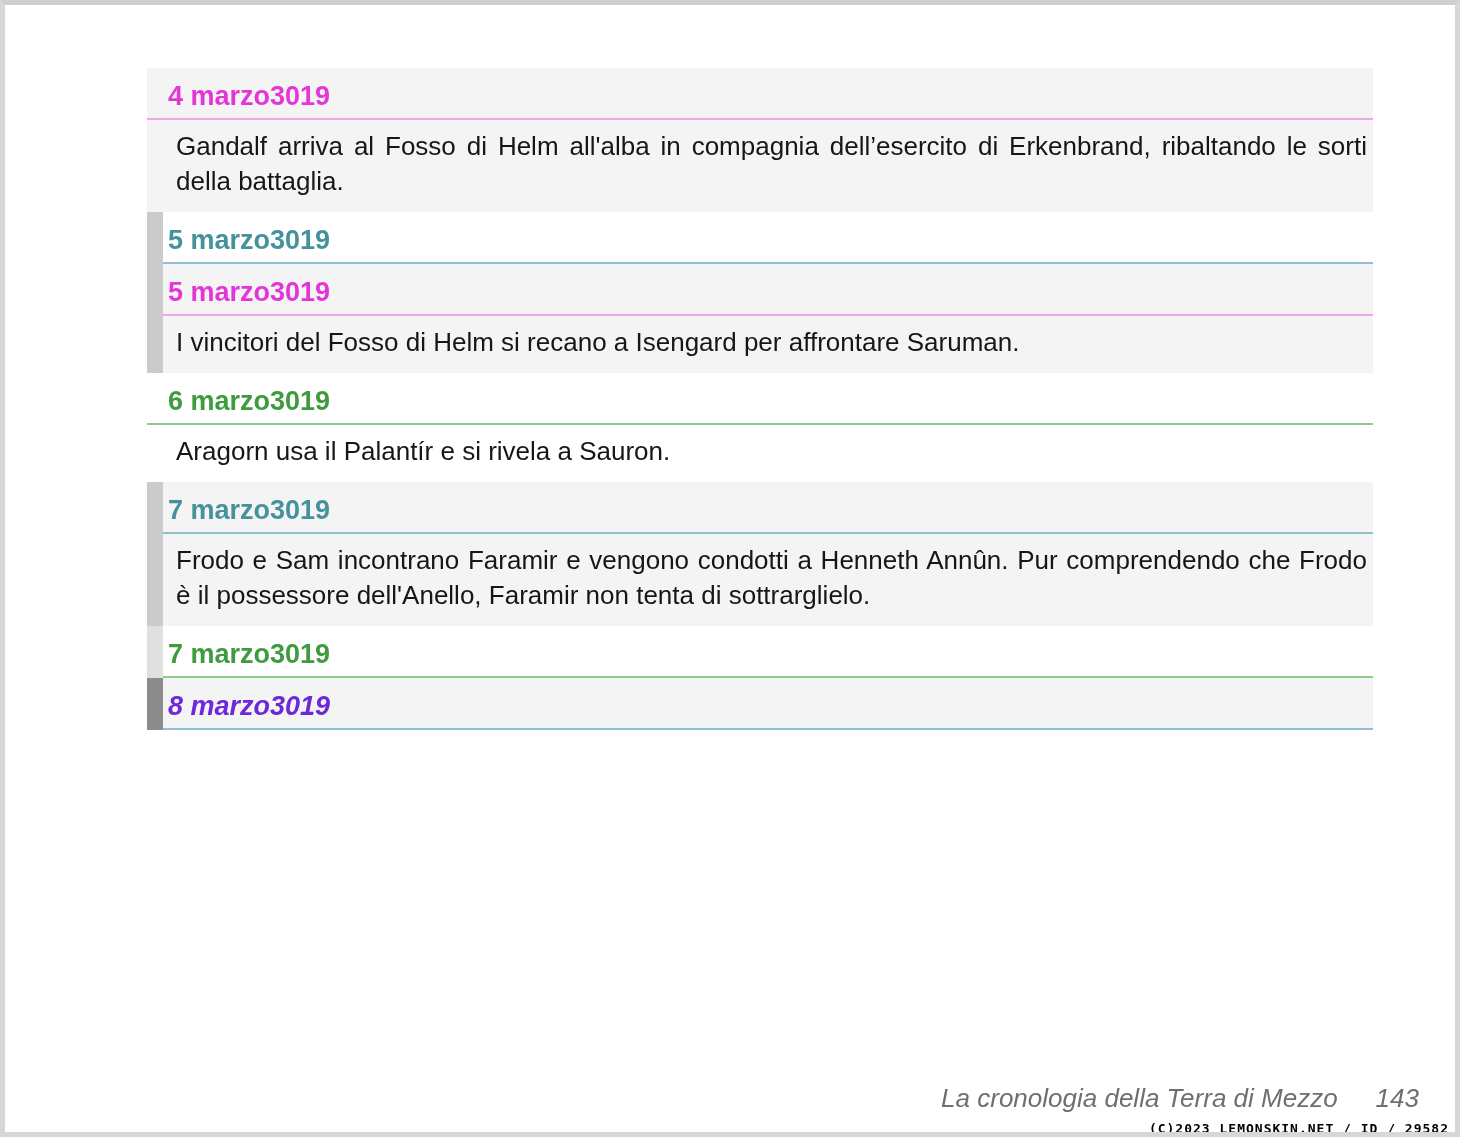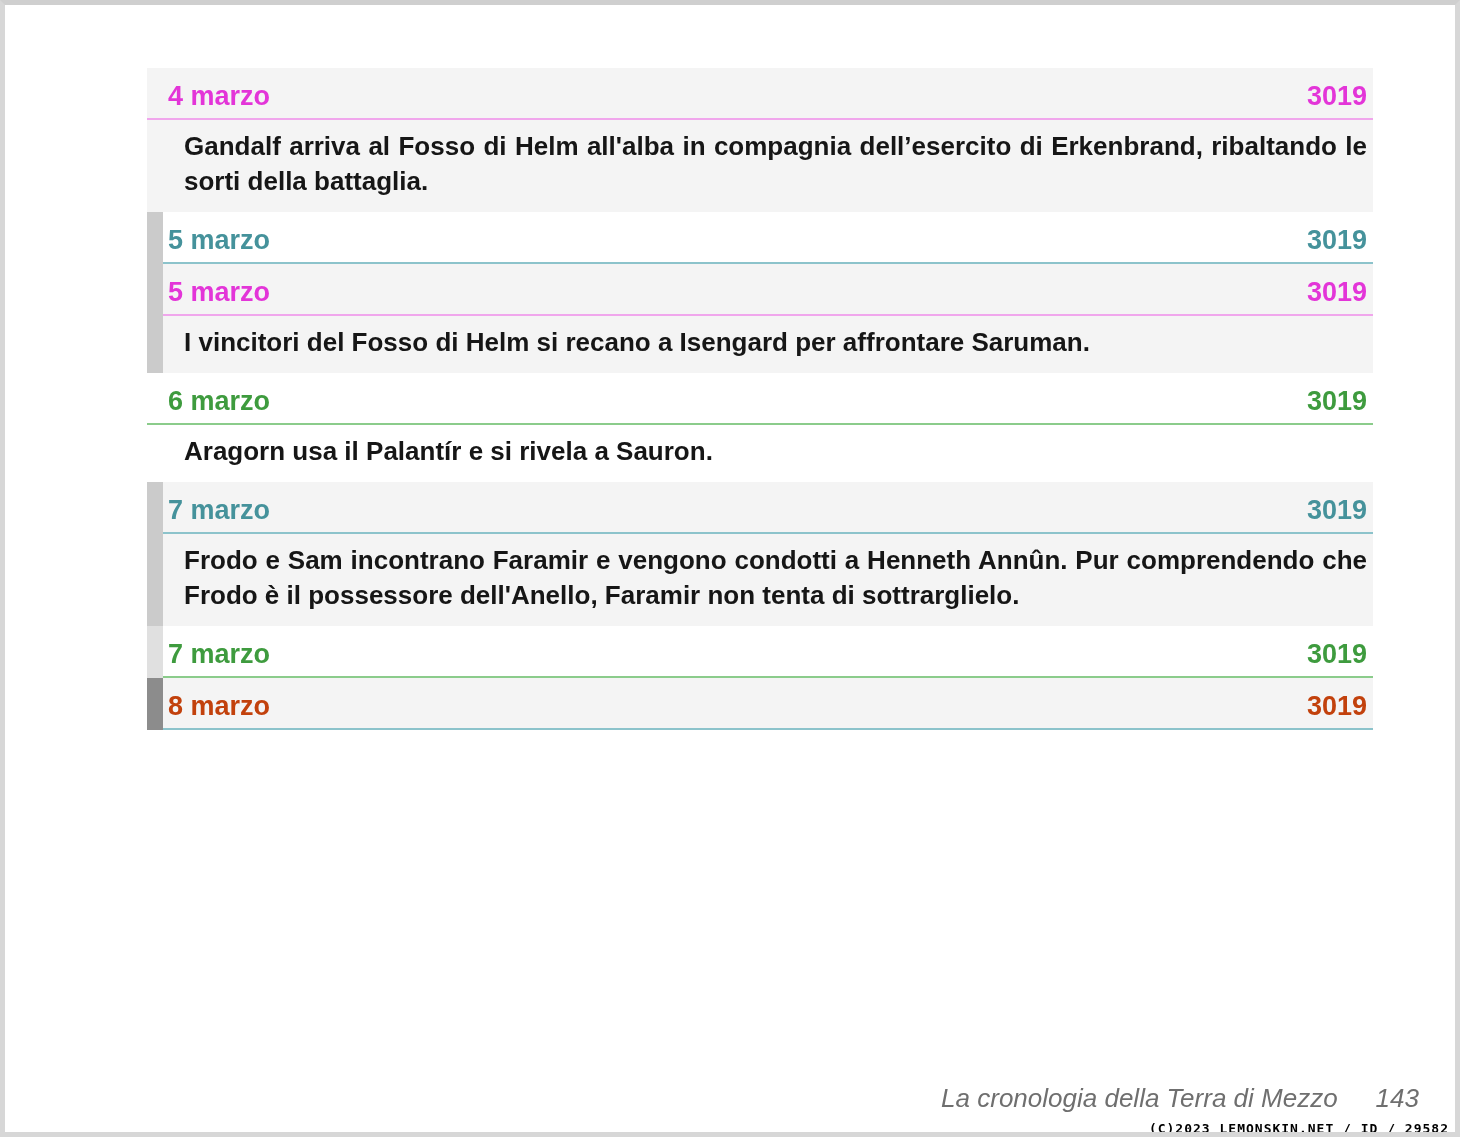--- a/index.html
+++ b/index.html
@@ -18,32 +18,32 @@
     left:142px;top:63px;
     width:1226px;
   }
   .entry{position:relative;}
   .entry.shaded{background:#f4f4f4;}
   .marker-bar{
     position:absolute;left:0;top:0;bottom:0;width:16px;
     z-index:2;
   }
   .entry-header{
-    display:flex;justify-content:space-between;align-items:flex-end;
+    display:flex;justify-content:flex-start;align-items:flex-end;
     padding:13px 6px 6px 21px;
     font-size:27px;font-weight:bold;
     border-bottom:2px solid transparent;
   }
   .entry-body{
     padding:9px 6px 13px 21px;
     font-size:26px;line-height:35px;
     color:#161616;
     text-align:justify;
   }
-  .entry-body p{margin:0 0 9px 16px;font-weight:bold;}
+  .entry-body p{margin:0 0 9px 8px;}
   .entry-body p:last-child{margin-bottom:0;}
   .muted{color:#8a8a8a;}
   .footer{
     position:absolute;
     right:36px;bottom:18px;
     font-size:26px;font-style:italic;color:#6f6f6f;
     white-space:nowrap;
   }
   .footer .pagenum{margin-left:38px;}
   .watermark{
@@ -110,21 +110,21 @@
       </section>
       <section class="entry">
         <div class="marker-bar" style="background: rgb(224, 224, 224);"></div>
         <div class="entry-header" style="color: rgb(62, 155, 62); border-bottom-color: rgb(139, 204, 139);">
           <span>7 marzo</span>
           <span>3019</span>
         </div>
       </section>
       <section class="entry shaded">
         <div class="marker-bar" style="background: rgb(140, 140, 140);"></div>
-        <div class="entry-header" style="color: #c2410c; border-bottom-color: rgb(140, 195, 203);">
+        <div class="entry-header" style="color: #6d28d9; border-bottom-color: rgb(140, 195, 203); font-style: italic;">
           <span>8 marzo</span>
           <span>3019</span>
         </div>
       </section>
     </div>
 
   <div class="footer">
     <span>La cronologia della Terra di Mezzo</span><span class="pagenum">143</span>
   </div>
 

